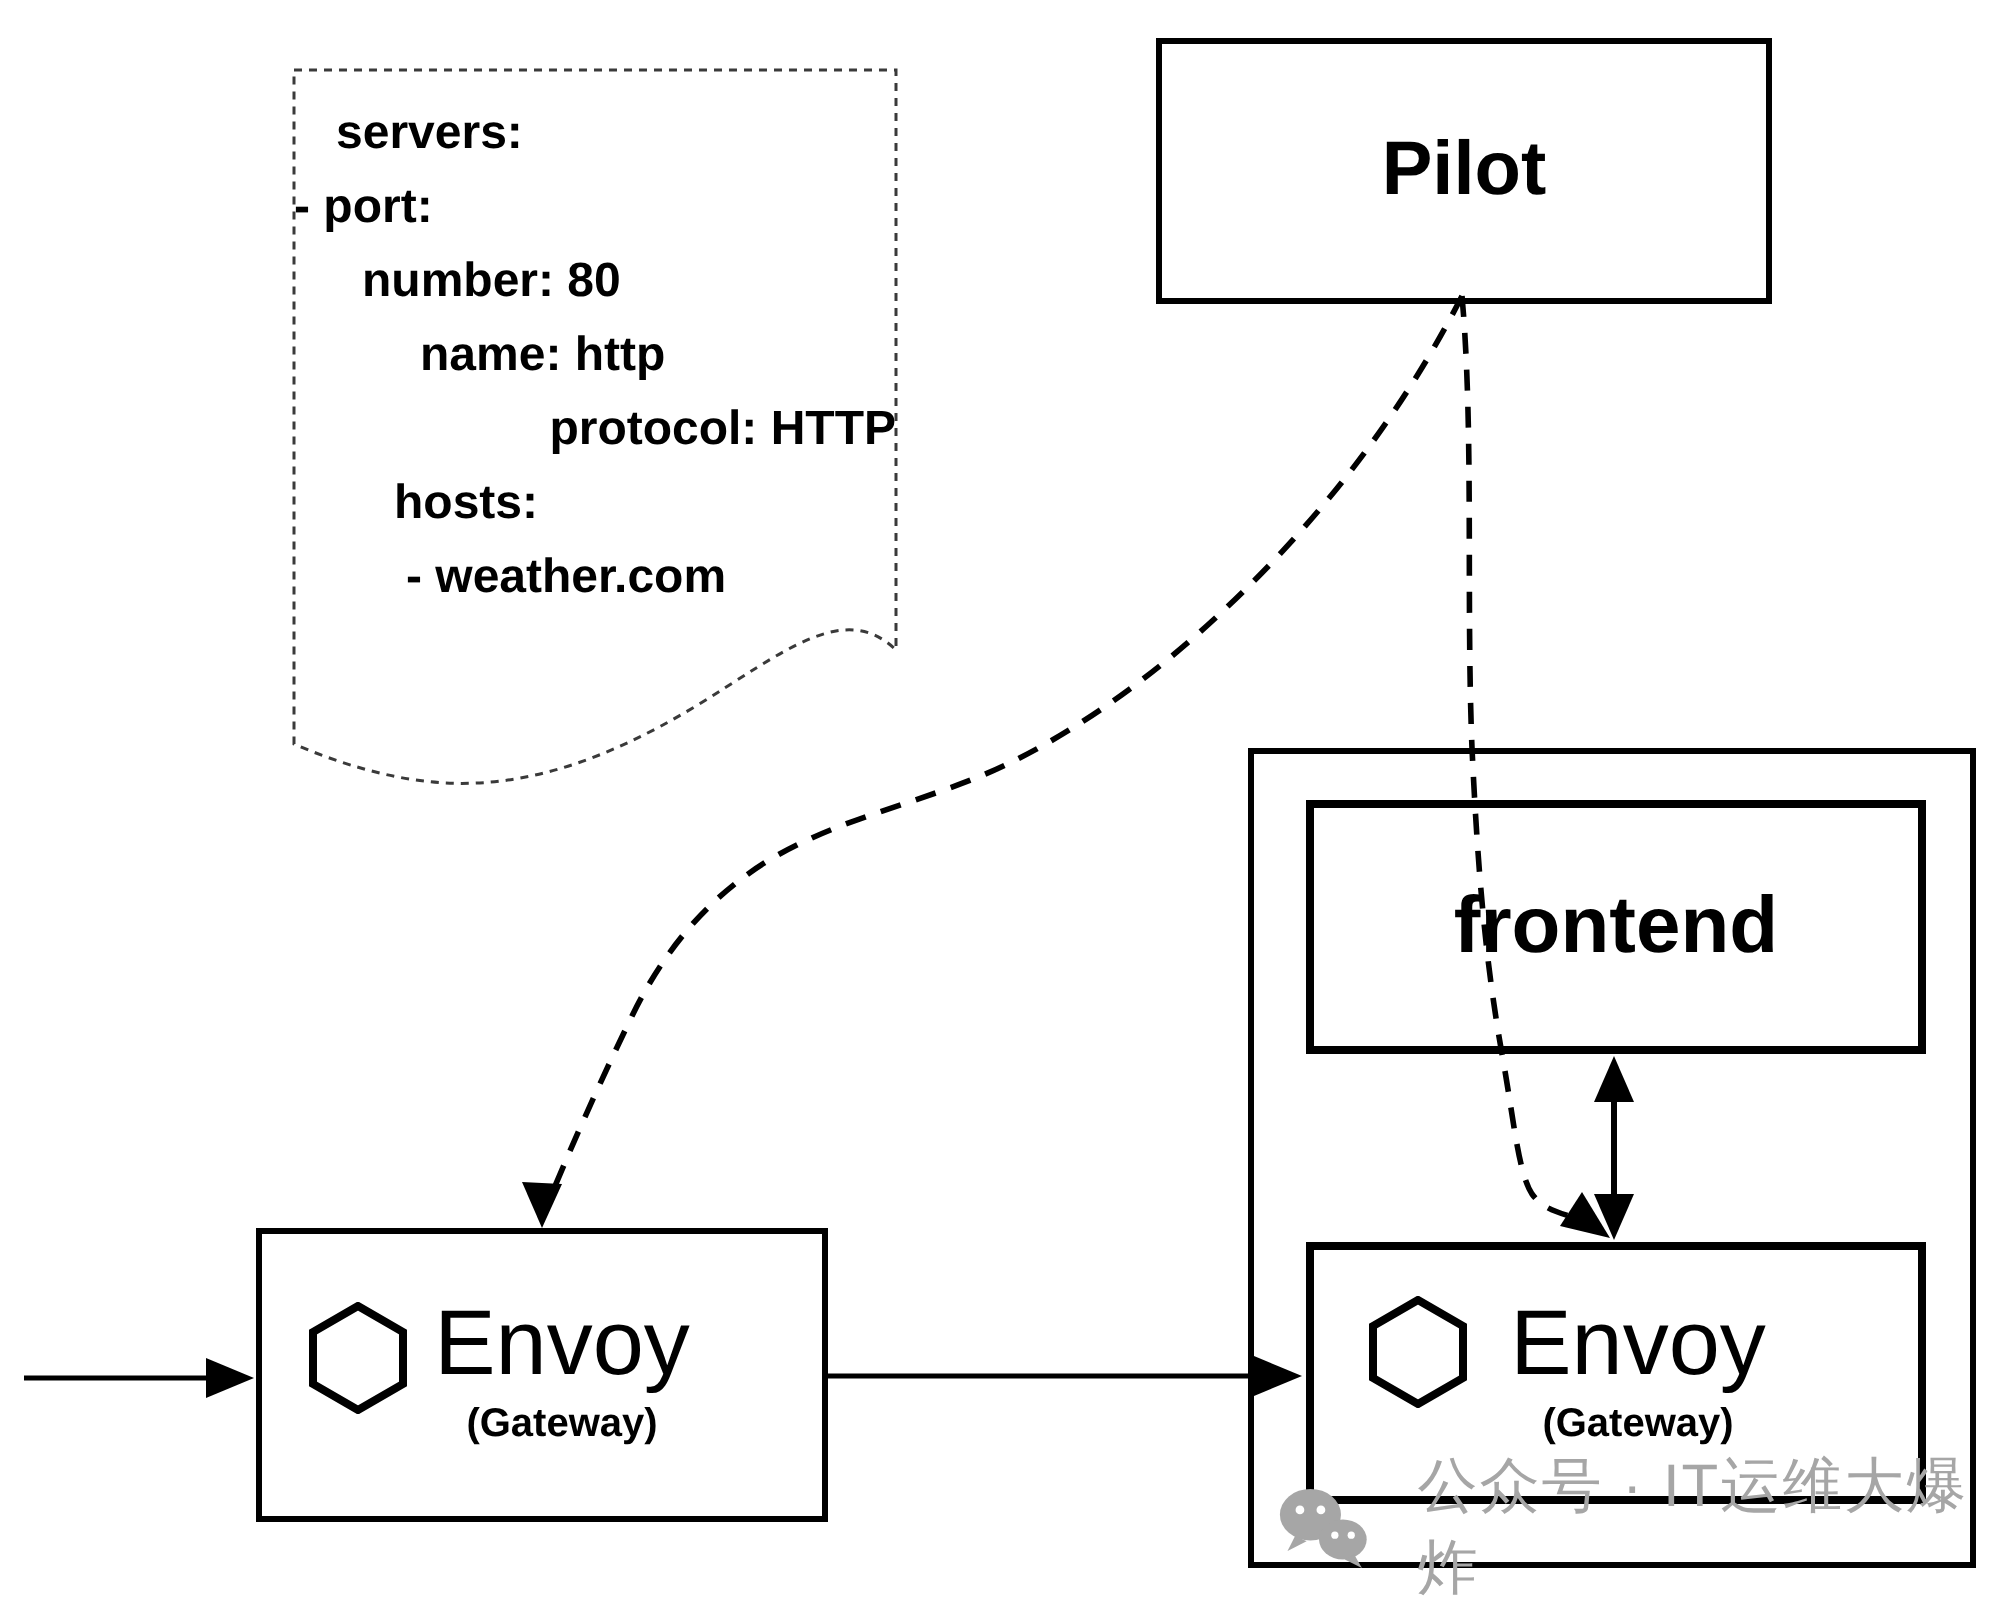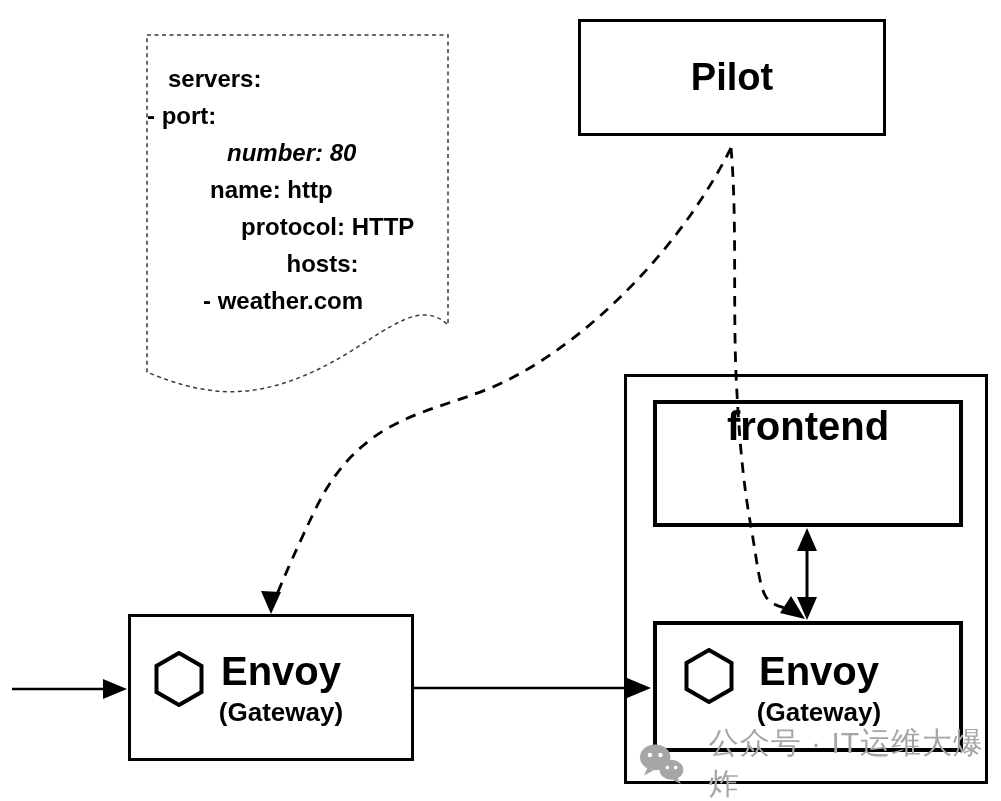--- a/index.html
+++ b/index.html
@@ -3,49 +3,49 @@
 <meta charset="utf-8">
 <style>
   html,body{margin:0;padding:0;background:#fff;}
   #canvas{
     position:relative;width:1001px;height:801px;background:#fff;overflow:hidden;
     font-family:"Liberation Sans","DejaVu Sans",sans-serif;color:#000;
   }
   .box{position:absolute;border:3px solid #000;background:transparent;box-sizing:border-box;z-index:2;}
 
   
-  .pilot{left:578px;top:19px;width:308px;height:117px;display:flex;align-items:center;justify-content:center;}
+  .pilot{left:578px;top:19px;width:308px;height:133px;display:flex;align-items:center;justify-content:center;}
   .pilot .title{font-size:38px;font-weight:bold;}
 
   
   .pod{left:624px;top:374px;width:364px;height:410px;}
-  .frontend{left:653px;top:400px;width:310px;height:127px;border-width:4px;display:flex;align-items:flex-start;justify-content:center;}
+  .frontend{left:653px;top:400px;width:310px;height:127px;border-width:4px;display:flex;align-items:center;justify-content:center;}
   .frontend .title{font-size:40px;font-weight:bold;}
   .sidecar{left:653px;top:621px;width:310px;height:131px;border-width:4px;}
   .gateway{left:128px;top:614px;width:286px;height:147px;}
 
   
   .hex{position:absolute;}
   .gateway .hex{left:20px;top:34px;}
   .sidecar .hex{left:24px;top:23px;}
   .etext{position:absolute;text-align:center;}
   .gateway .etext{left:74px;top:32px;width:152px;}
   .sidecar .etext{left:86px;top:24px;width:152px;}
-  .etitle{font-size:40px;font-weight:bold;line-height:44px;}
-  .esub{font-size:26px;font-weight:bold;line-height:30px;margin-top:4px;}
+  .etitle{font-size:46px;font-weight:normal;line-height:44px;}
+  .esub{font-size:20px;font-weight:bold;line-height:30px;margin-top:4px;}
 
   
-  .note{position:absolute;left:147px;top:47px;width:301px;padding-top:13px;z-index:2;}
+  .note{position:absolute;left:147px;top:35px;width:301px;padding-top:13px;z-index:2;}
   .note-line{font-size:24px;font-weight:bold;line-height:37px;white-space:nowrap;}
   .note-line:nth-child(1){margin-left:21px;}
   .note-line:nth-child(2){}
-  .note-line:nth-child(3){margin-left:80px;font-style:italic;}
+  .note-line:nth-child(3){margin-left:34px;}
   .note-line:nth-child(4){margin-left:63px;}
-  .note-line:nth-child(5){margin-left:94px;}
-  .note-line:nth-child(6){margin-left:50px;text-align:center;}
+  .note-line:nth-child(5){margin-left:94px;text-align:right;}
+  .note-line:nth-child(6){margin-left:50px;}
   .note-line:nth-child(7){margin-left:56px;}
 
   
   .overlay{position:absolute;left:0;top:0;z-index:4;pointer-events:none;}
 
   
   .watermark{position:absolute;left:639px;top:740px;height:48px;display:flex;align-items:center;gap:24px;z-index:5;color:#a6a6a6;}
   .watermark .wm-text{font-size:30px;letter-spacing:1px;font-family:"Liberation Sans","DejaVu Sans",sans-serif;}
 </style>
 </head>

